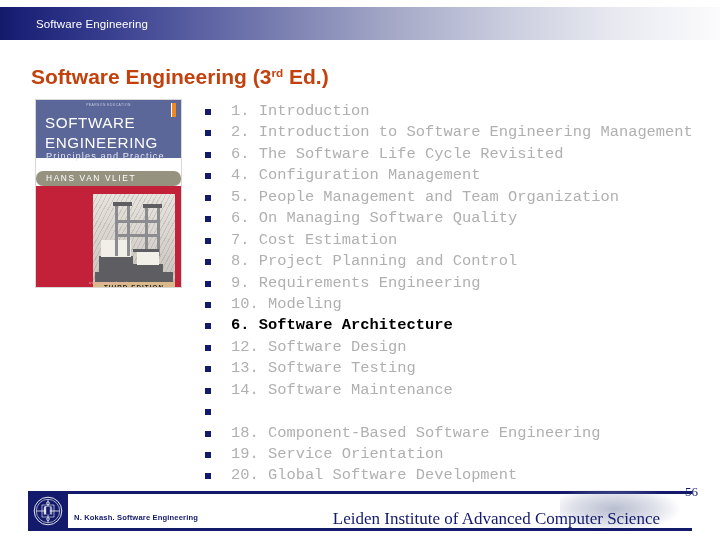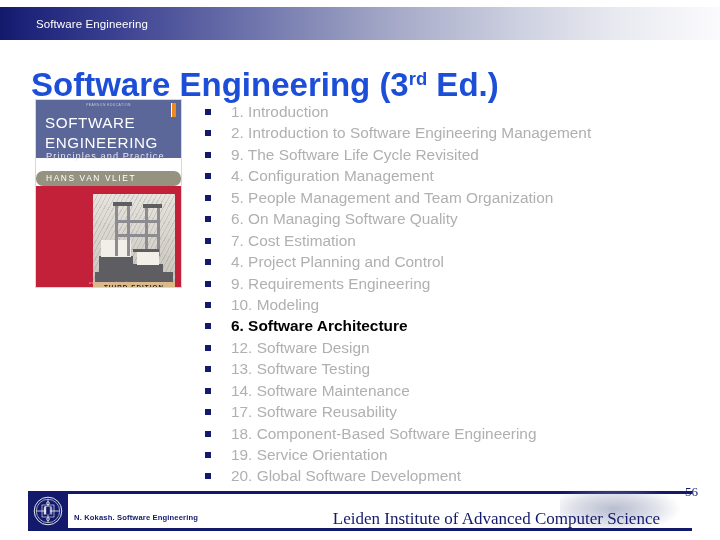--- a/index.html
+++ b/index.html
@@ -40,23 +40,23 @@
     color: #ffffff;
     letter-spacing: 0.1px;
     white-space: nowrap;
   }
 
   
   .slide-title {
     position: absolute;
     left: 31px;
     top: 43px;
-    font-size: 33px;
+    font-size: 21px;
     line-height: 40px;
-    color: #1d4ed8;
+    color: #c2410c;
     white-space: nowrap;
   }
   .slide-title sup {
     font-size: 0.56em;
     vertical-align: 0.62em;
     line-height: 0;
   }
 
   
   .book {
@@ -198,20 +198,21 @@
     width: 6px;
     height: 6px;
     background: #131a6b;
   }
   .toc-text {
     position: absolute;
     left: 26px;
     top: 0;
     font-size: 15.4px;
     color: #b0b0b0;
+    font-family: Liberation Mono, monospace;
   }
   .toc-row.hl .toc-text {
     color: #000000;
     font-weight: bold;
   }
 
   
   .footer-rule-top {
     position: absolute;
     left: 28px;
@@ -327,41 +328,41 @@
     <div class="toc-row">
       <span class="toc-bullet"></span>
       <span class="toc-text">1. Introduction</span>
     </div>
     <div class="toc-row">
       <span class="toc-bullet"></span>
       <span class="toc-text">2. Introduction to Software Engineering Management</span>
     </div>
     <div class="toc-row">
       <span class="toc-bullet"></span>
-      <span class="toc-text">9. The Software Life Cycle Revisited</span>
+      <span class="toc-text">6. The Software Life Cycle Revisited</span>
     </div>
     <div class="toc-row">
       <span class="toc-bullet"></span>
       <span class="toc-text">4. Configuration Management</span>
     </div>
     <div class="toc-row">
       <span class="toc-bullet"></span>
       <span class="toc-text">5. People Management and Team Organization</span>
     </div>
     <div class="toc-row">
       <span class="toc-bullet"></span>
       <span class="toc-text">6. On Managing Software Quality</span>
     </div>
     <div class="toc-row">
       <span class="toc-bullet"></span>
       <span class="toc-text">7. Cost Estimation</span>
     </div>
     <div class="toc-row">
       <span class="toc-bullet"></span>
-      <span class="toc-text">4. Project Planning and Control</span>
+      <span class="toc-text">8. Project Planning and Control</span>
     </div>
     <div class="toc-row">
       <span class="toc-bullet"></span>
       <span class="toc-text">9. Requirements Engineering</span>
     </div>
     <div class="toc-row">
       <span class="toc-bullet"></span>
       <span class="toc-text">10. Modeling</span>
     </div>
     <div class="toc-row hl">
@@ -375,21 +376,20 @@
     <div class="toc-row">
       <span class="toc-bullet"></span>
       <span class="toc-text">13. Software Testing</span>
     </div>
     <div class="toc-row">
       <span class="toc-bullet"></span>
       <span class="toc-text">14. Software Maintenance</span>
     </div>
     <div class="toc-row">
       <span class="toc-bullet"></span>
-      <span class="toc-text">17. Software Reusability</span>
     </div>
     <div class="toc-row">
       <span class="toc-bullet"></span>
       <span class="toc-text">18. Component-Based Software Engineering</span>
     </div>
     <div class="toc-row">
       <span class="toc-bullet"></span>
       <span class="toc-text">19. Service Orientation</span>
     </div>
     <div class="toc-row">

